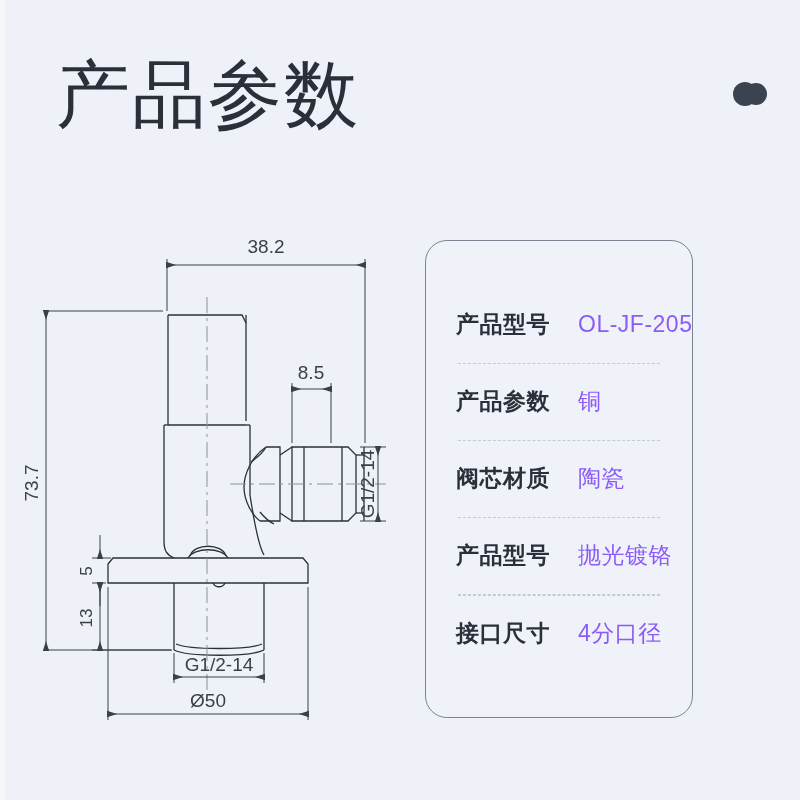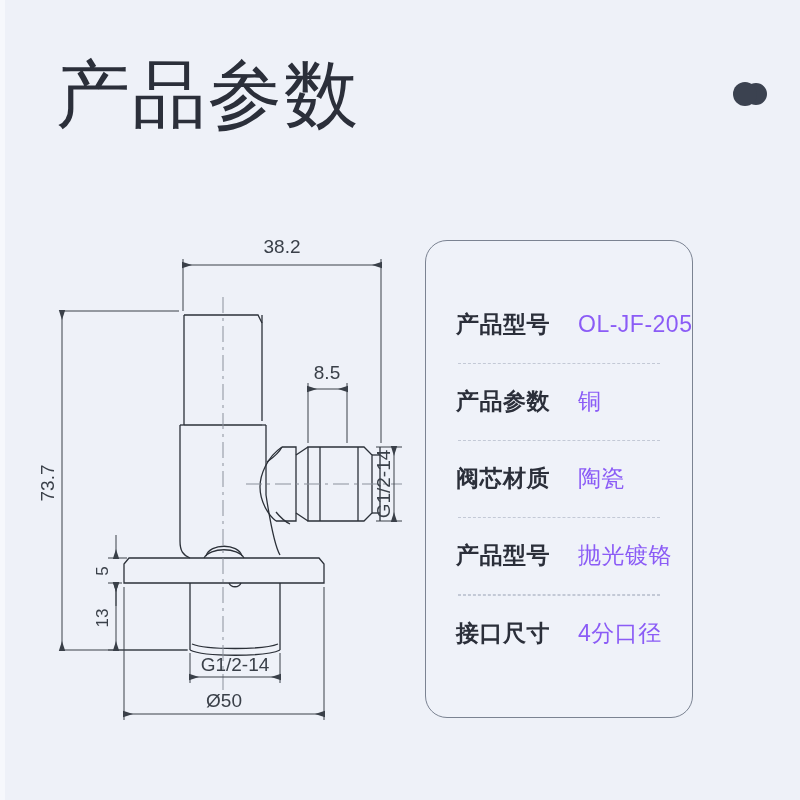--- a/index.html
+++ b/index.html
@@ -95,21 +95,21 @@
 
   .spec-divider {
     height: 0;
     border-top: 1.4px dashed #c3c9d6;
     margin: 0 2px;
   }
 
   
   #drawing-wrap {
     position: absolute;
-    left: 24px;
+    left: 8px;
     top: 225px;
     width: 400px;
     height: 510px;
   }
   #drawing-svg { display: block; }
 
   
   #watermark {
     position: absolute;
     right: 22px;

